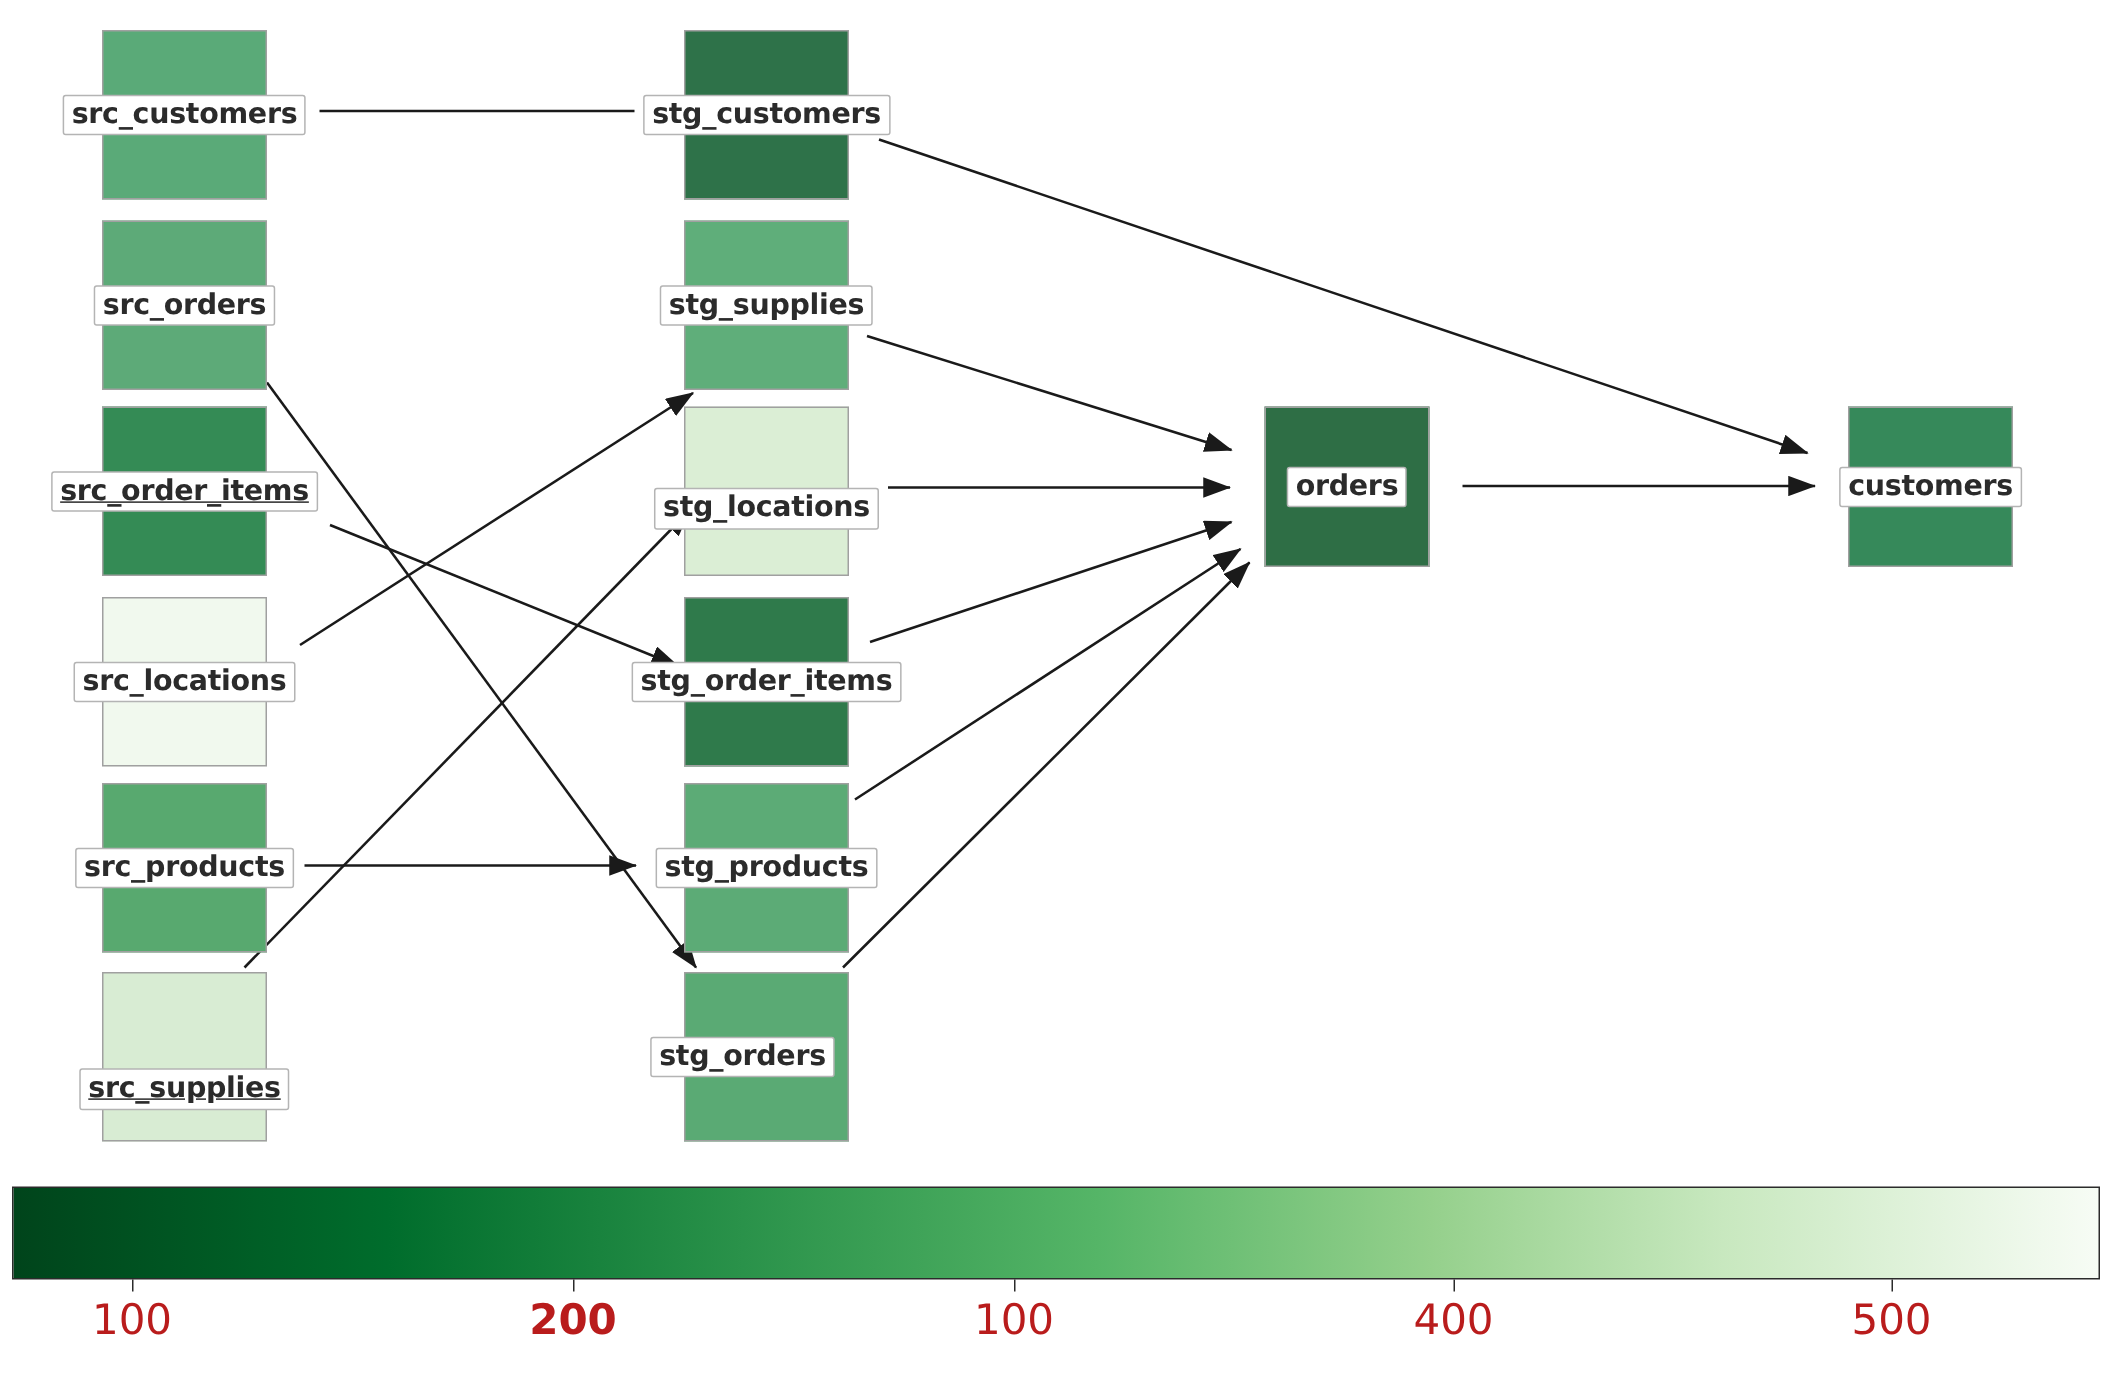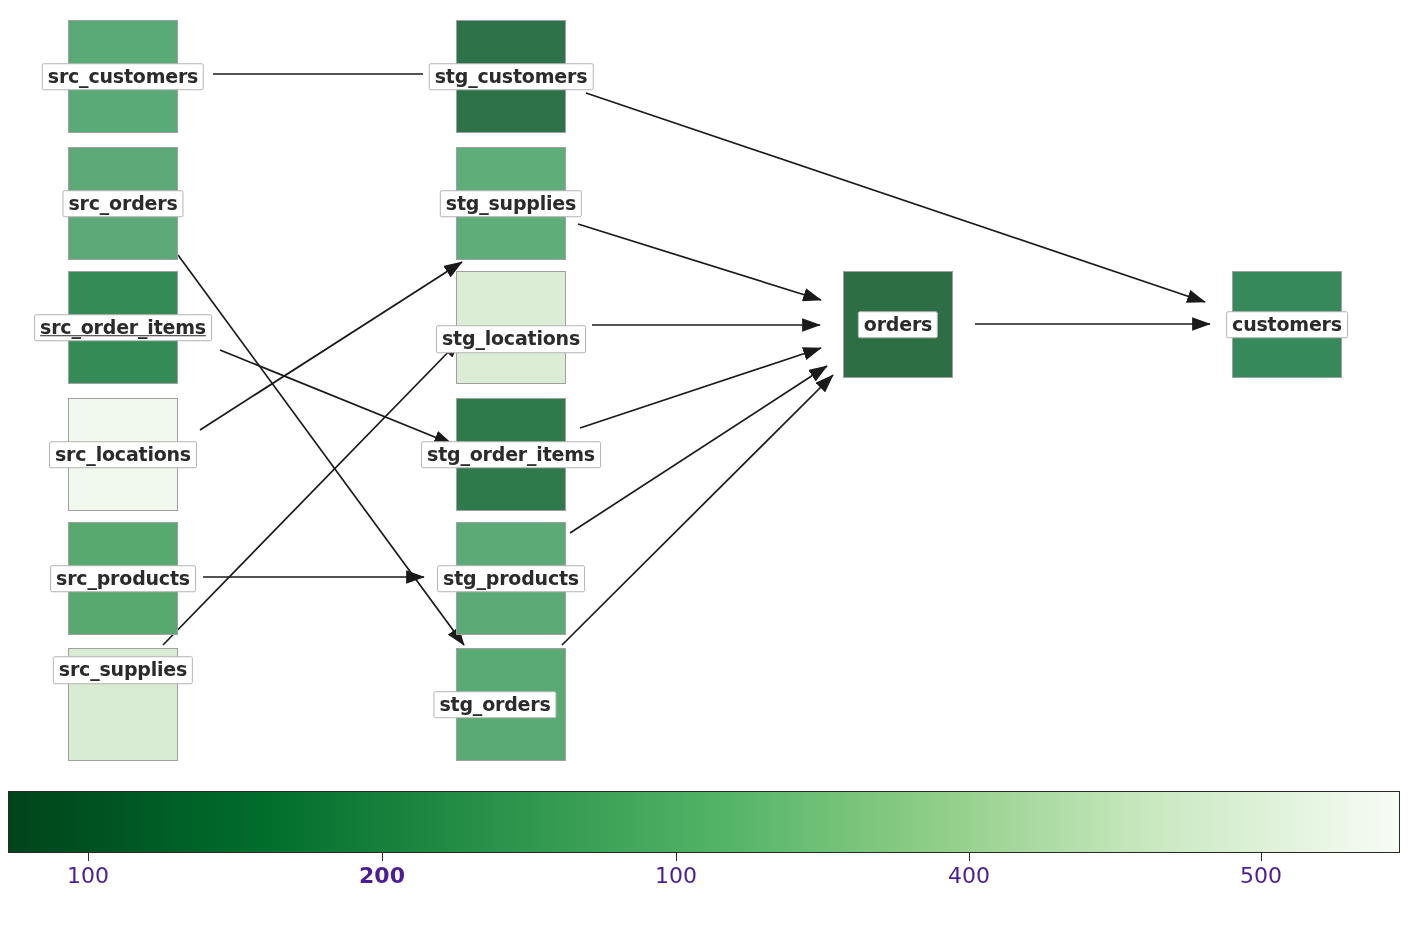--- a/index.html
+++ b/index.html
@@ -25,21 +25,21 @@
       line-height:1.08;
       letter-spacing:-0.2px;}
 
   
   #colorbar-wrap{position:absolute;left:0;top:783px;width:1410px;height:143px;}
   #cbar{position:absolute;left:8px;top:8px;width:1392px;height:62px;
         border:1.2px solid #2b2b2b;box-sizing:border-box;}
   #cbar-ticks{position:absolute;left:0;top:70px;width:1410px;height:40px;}
   .ctick{position:absolute;top:0;width:1px;height:8px;background:#2b2b2b;}
   .ctick-label{position:absolute;top:10px;transform:translateX(-50%);
-        font-size:22px;color:#4c1d95;white-space:nowrap;}
+        font-size:28px;color:#b91c1c;white-space:nowrap;}
   #cbar-axis-label{position:absolute;top:112px;width:1410px;text-align:center;
         font-size:21px;color:#2b2b2b;}
 </style>
 </head>
 <body>
 
 <div id="stage">
 
   <div id="graph">
     <svg id="edges" viewBox="0 0 1410 780" width="1410" height="780" xmlns="http://www.w3.org/2000/svg">
@@ -80,21 +80,21 @@
         <div class="node" style="left: 456px; top: 648px; width: 110px; height: 113px; background: rgb(90, 170, 116); border-color: rgb(160, 160, 160);"></div>
         <div class="node" style="left: 843px; top: 271px; width: 110px; height: 107px; background: rgb(46, 110, 69); border-color: rgb(160, 160, 160);"></div>
         <div class="node" style="left: 1232px; top: 271px; width: 110px; height: 107px; background: rgb(54, 137, 90); border-color: rgb(160, 160, 160);"></div>
       </div>
     <div id="node-label-group">
         <div class="node-label" style="left: 123px; top: 76.5px;">src_customers</div>
         <div class="node-label" style="left: 123px; top: 203.5px;">src_orders</div>
         <div class="node-label" style="left: 123px; top: 327.5px; text-decoration: underline;">src_order_items</div>
         <div class="node-label" style="left: 123px; top: 454.5px;">src_locations</div>
         <div class="node-label" style="left: 123px; top: 578.5px;">src_products</div>
-        <div class="node-label" style="left: 123px; top: 670px;">src_supplies</div>
+        <div class="node-label" style="left: 123px; top: 726px; text-decoration: underline;">src_supplies</div>
         <div class="node-label" style="left: 511px; top: 76.5px;">stg_customers</div>
         <div class="node-label" style="left: 511px; top: 203.5px;">stg_supplies</div>
         <div class="node-label" style="left: 511px; top: 310px; margin-top: 29px;">stg_locations</div>
         <div class="node-label" style="left: 511px; top: 454.5px;">stg_order_items</div>
         <div class="node-label" style="left: 511px; top: 578.5px;">stg_products</div>
         <div class="node-label" style="left: 495px; top: 704.5px;">stg_orders</div>
         <div class="node-label" style="left: 898px; top: 324.5px;">orders</div>
         <div class="node-label" style="left: 1287px; top: 324.5px;">customers</div>
       </div>
   </div>

